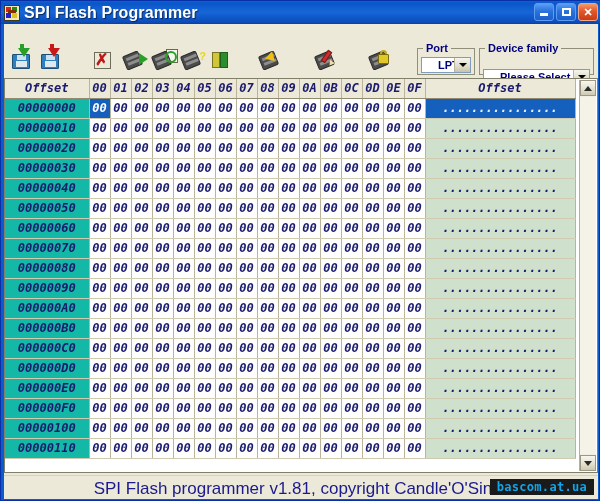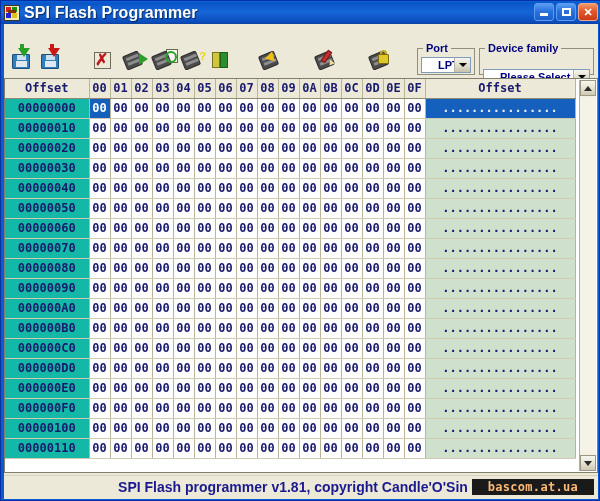--- a/index.html
+++ b/index.html
@@ -135,21 +135,21 @@
     border-left:4px solid transparent;border-right:4px solid transparent;
     border-top:4px solid #000;
   }
 
   
   .gridwrap{
     position:absolute;left:0;top:54px;width:594px;height:395px;
     background:#ffffff;border:1px solid #7f7f6a;box-sizing:border-box;
     overflow:hidden;
   }
-  table.hex{border-collapse:collapse;table-layout:fixed;font-family:"DejaVu Sans Mono", monospace;}
+  table.hex{border-collapse:collapse;table-layout:fixed;font-family:"DejaVu Sans Mono", monospace;font-style:italic;}
   table.hex td,table.hex th{
     border-right:1px solid #b9b49a;border-bottom:1px solid #cfcab0;
     font-size:12px;padding:0;margin:0;text-align:center;
     color:#1a1a6e;font-weight:bold;height:19px;line-height:19px;
     box-sizing:border-box;white-space:nowrap;
   }
   table.hex thead th{
     background:#ece9d8;color:#1a1a6e;font-weight:bold;
     border-bottom:1px solid #8f8a70;height:19px;line-height:19px;
   }
@@ -180,27 +180,27 @@
   .sb-btn.down .tri{border-left:4px solid transparent;border-right:4px solid transparent;border-top:5px solid #2a2a2a;}
   .sb-track{position:absolute;left:0;top:17px;bottom:17px;width:16px;background:#f5f3e8;}
 
   
   .statusbar{
     position:absolute;left:0;bottom:0;width:594px;height:23px;
     background:#ece9d8;border-top:1px solid #d6d2bd;
   }
   .status-text{
     position:absolute;left:0;right:16px;top:3px;text-align:center;
-    font-size:14px;font-weight:bold;color:#1a1a8e;white-space:nowrap;
+    font-size:17px;font-weight:normal;color:#1a1a8e;white-space:nowrap;
   }
   .watermark{
     position:absolute;right:4px;top:3px;
     font-family:"DejaVu Sans Mono", monospace;
-    font-size:12px;font-weight:bold;color:#fdba74;
-    background:#1a1a1a;padding:1px 16px;letter-spacing:0.3px;
+    font-size:12px;font-weight:bold;color:#0ea5e9;
+    background:#1a1a1a;padding:1px 7px;letter-spacing:0.3px;
   }
 </style>
 </head>
 <body>
 
 <div class="window">
 
   <div class="titlebar">
     <div class="title-icon">
       <div class="i1"></div>

